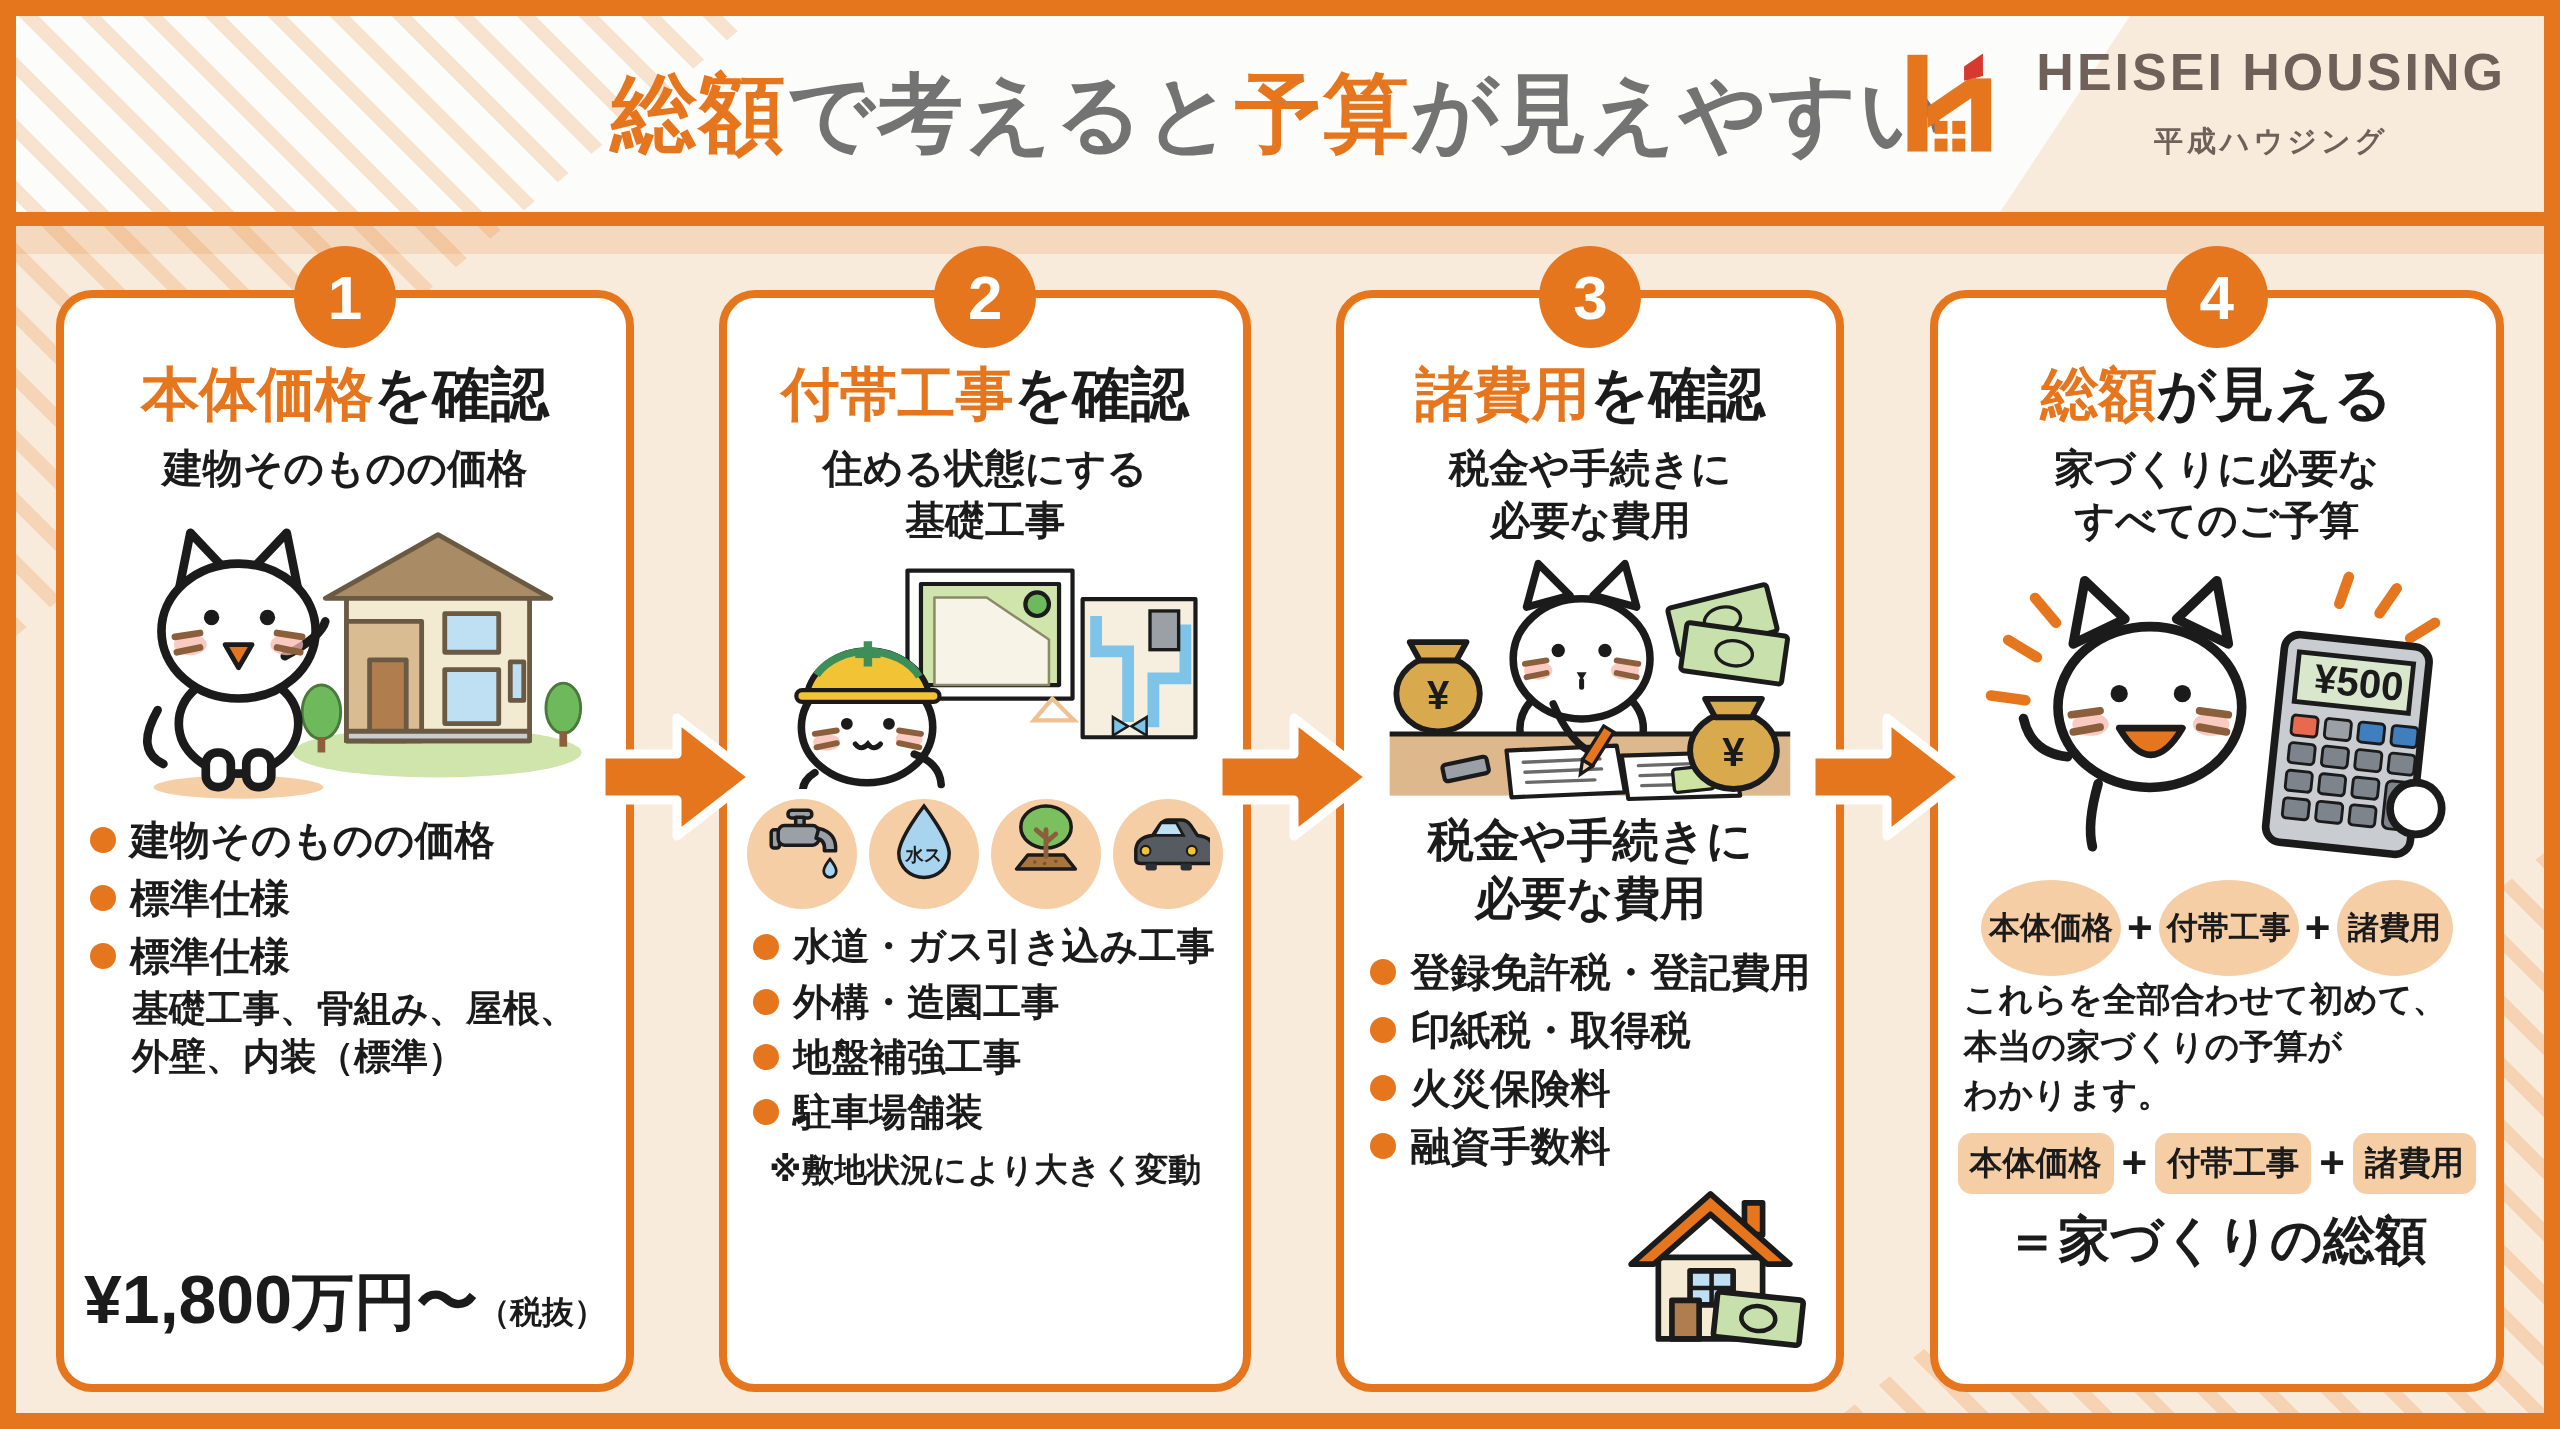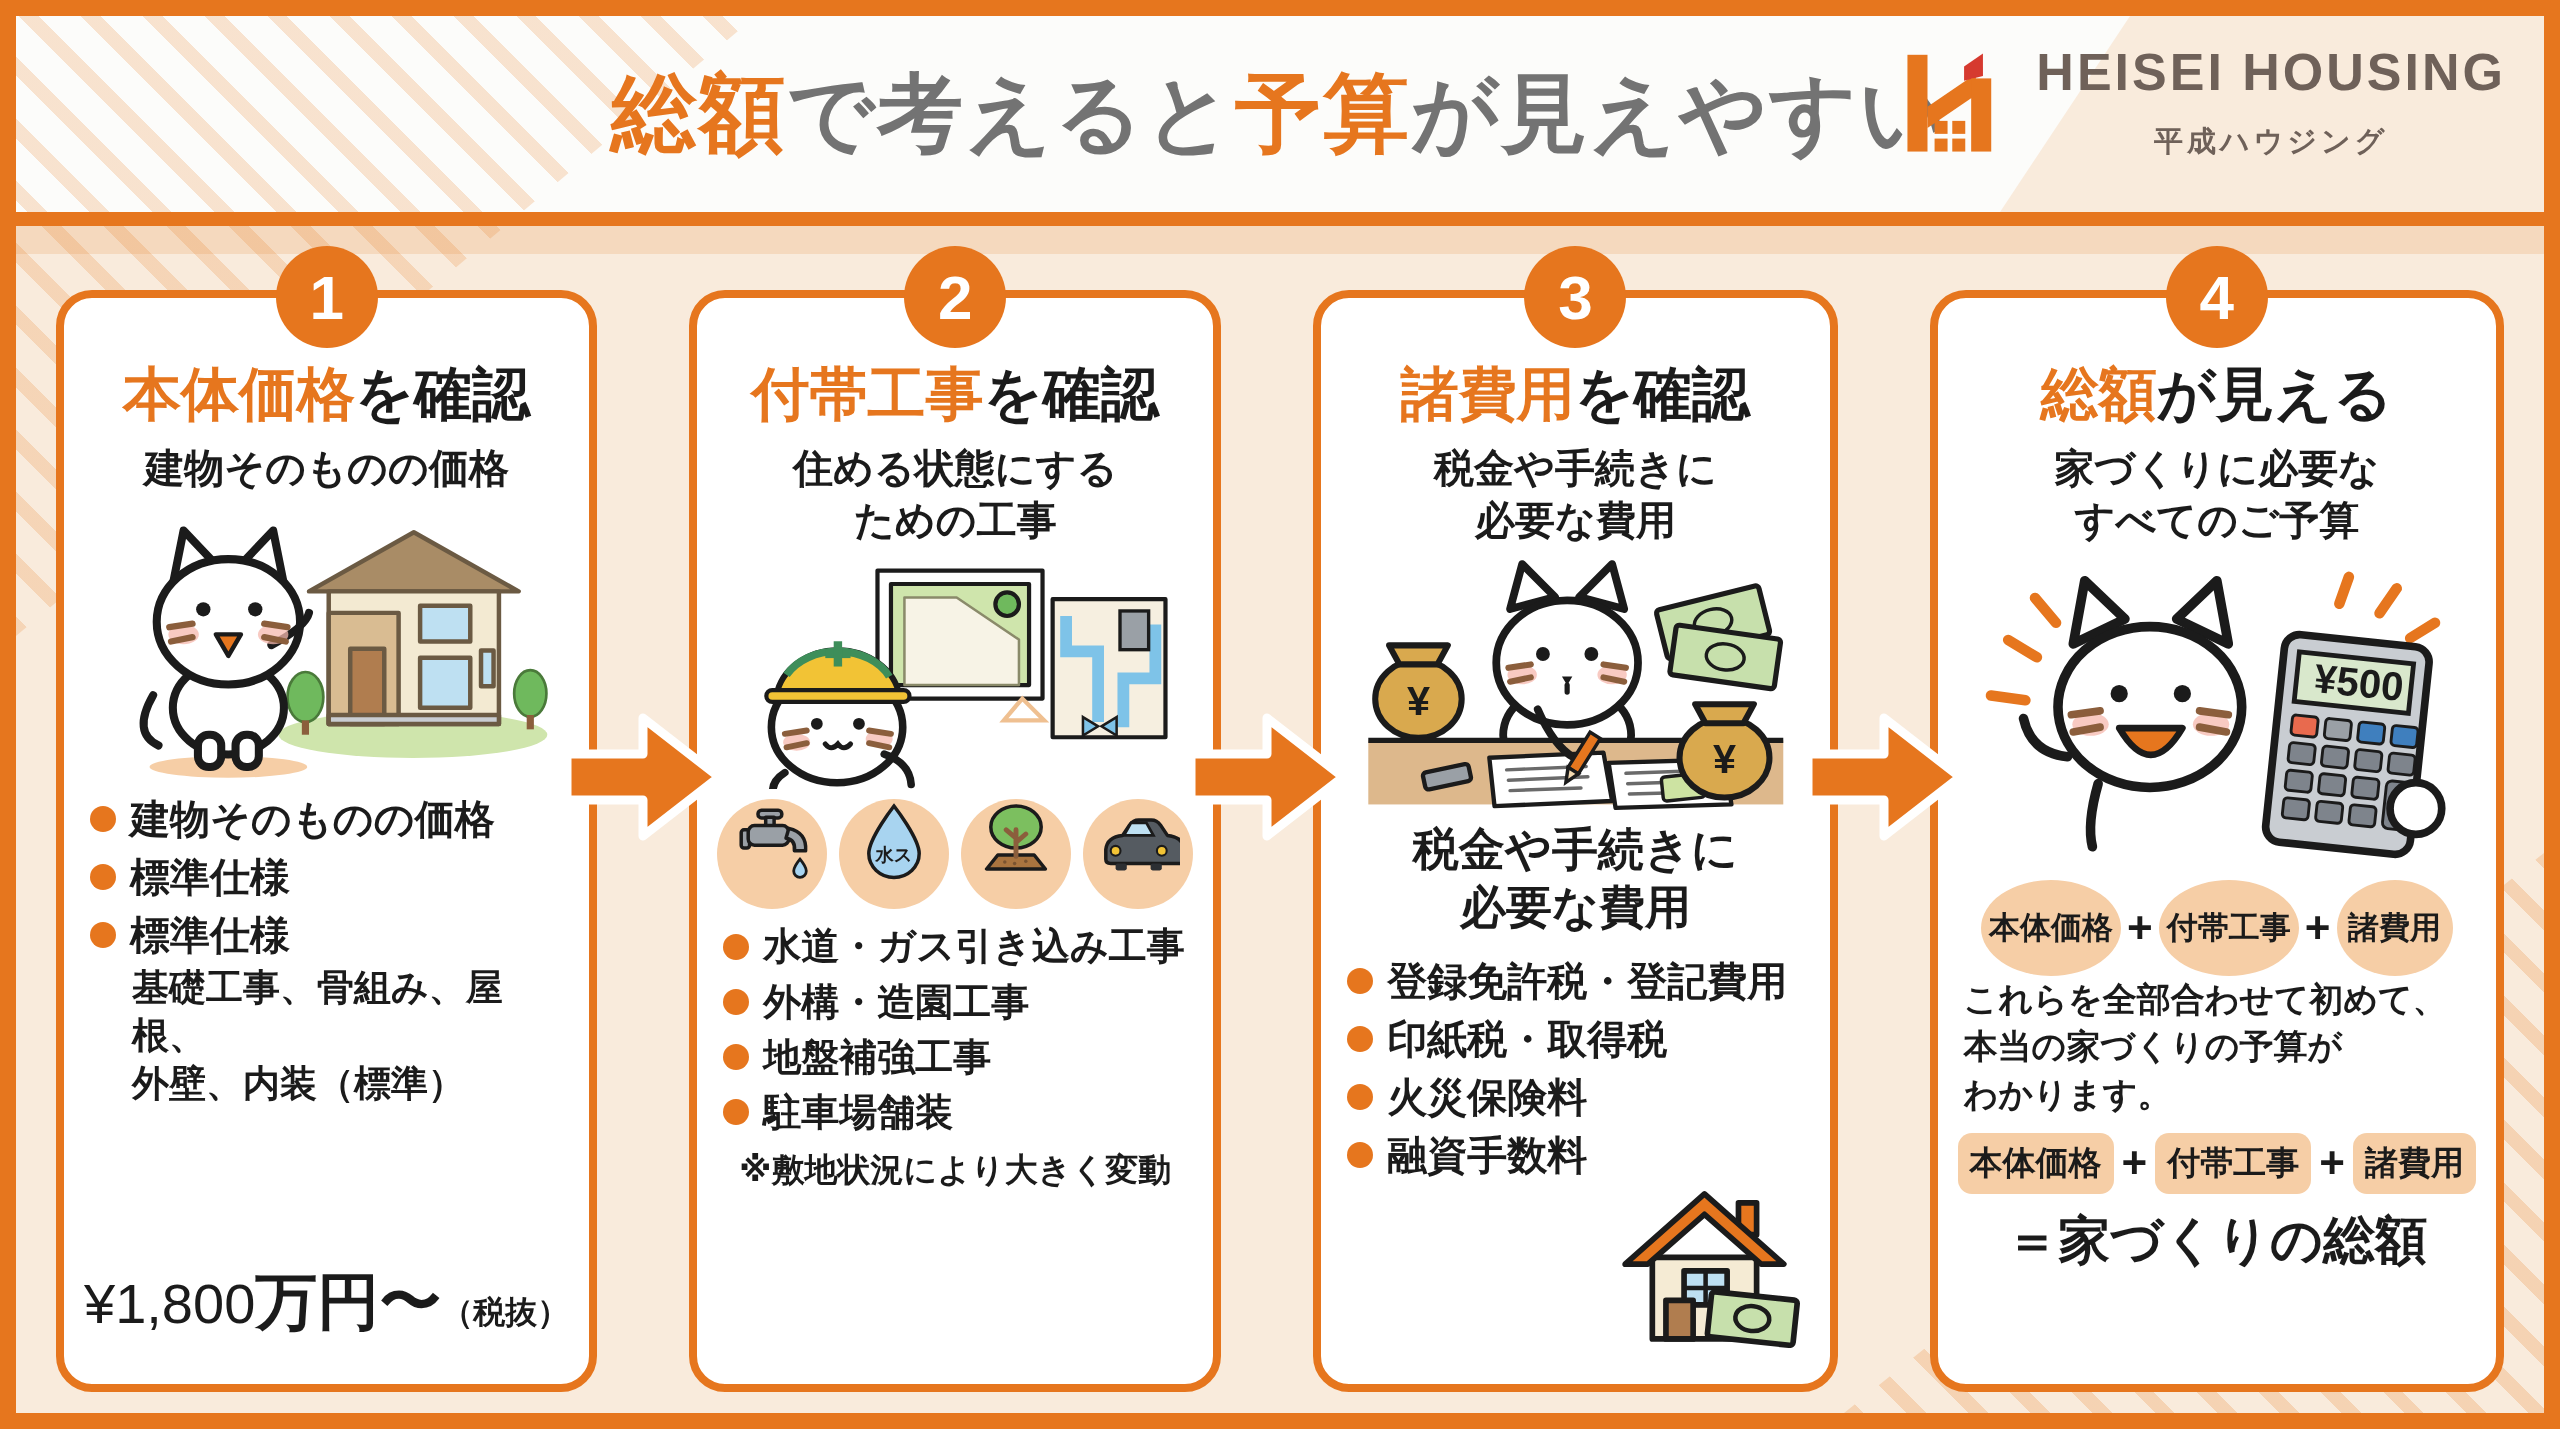--- a/index.html
+++ b/index.html
@@ -53,21 +53,21 @@
   .csub{font-size:40px;font-weight:700;text-align:center;line-height:1.3;margin-top:8px;}
   .illo{width:96%;margin-top:6px;}
   .dotlist{list-style:none;width:100%;padding:0 6px;margin-top:10px;}
   .dotlist li{display:flex;align-items:center;font-size:40px;font-weight:700;
     line-height:1.45;white-space:nowrap;}
   .dotlist li::before{content:"";flex:0 0 26px;height:26px;border-radius:50%;
     background:var(--orange);margin-right:14px;}
   .dotlist.small li{font-size:38px;}
   .sub-note{font-size:37px;font-weight:700;line-height:1.3;align-self:flex-start;padding-left:48px;}
   .price{margin-top:auto;margin-bottom:14px;display:flex;align-items:baseline;white-space:nowrap;}
-  .price-main{font-size:56px;font-weight:400;}
+  .price-main{font-size:68px;font-weight:700;}
   .price-unit{font-size:62px;font-weight:800;}
   .price-tax{font-size:32px;font-weight:800;font-family:Liberation Mono, monospace;}
   .icon-row{display:flex;gap:12px;margin-top:10px;}
   .icon-circle{width:110px;height:110px;border-radius:50%;background:var(--peach);
     display:flex;align-items:flex-start;justify-content:center;}
   .note-center{font-size:33px;font-weight:700;margin-top:8px;white-space:nowrap;}
   .mid-text{font-size:46px;font-weight:800;text-align:center;line-height:1.25;margin-top:10px;}
   .house-money{position:absolute;right:26px;bottom:36px;z-index:2;}
   .formula{display:flex;align-items:center;gap:6px;margin-top:12px;}
   .oval{background:var(--peach);border-radius:50%;width:140px;height:96px;
@@ -188,21 +188,21 @@
     <svg class="arrow" width="168" height="138" viewBox="0 0 168 138">
       <path d="M8,46 H84 V10 L160,69 L84,128 V92 H8 Z" fill="#E6761E" stroke="#fff" stroke-width="9" stroke-linejoin="round"></path>
     </svg>
   </div>
 
   <section class="card">
     <div class="badge">2</div>
     <h2 class="ctitle"><span class="t-orange">付帯工事</span><span>を確認</span></h2>
     <div class="csub">
       <div>住める状態にする</div>
-      <div>ための工事</div>
+      <div>基礎工事</div>
     </div>
 
     <svg class="illo" viewBox="0 0 520 282" style="width:92%">
       <g stroke="#1b1b1b" stroke-width="5" stroke-linejoin="round">
         <rect x="168" y="22" width="196" height="152" fill="#fff"></rect>
         <rect x="184" y="38" width="164" height="120" fill="#CFE5AC"></rect>
         <polygon points="200,158 336,158 336,104 262,54 200,54" fill="#F7F3E6" stroke="#8a8a6a" stroke-width="3"></polygon>
         <circle cx="322" cy="62" r="14" fill="#6FB95D"></circle>
         <rect x="376" y="56" width="134" height="164" fill="#F6EFE0"></rect>
       </g>

